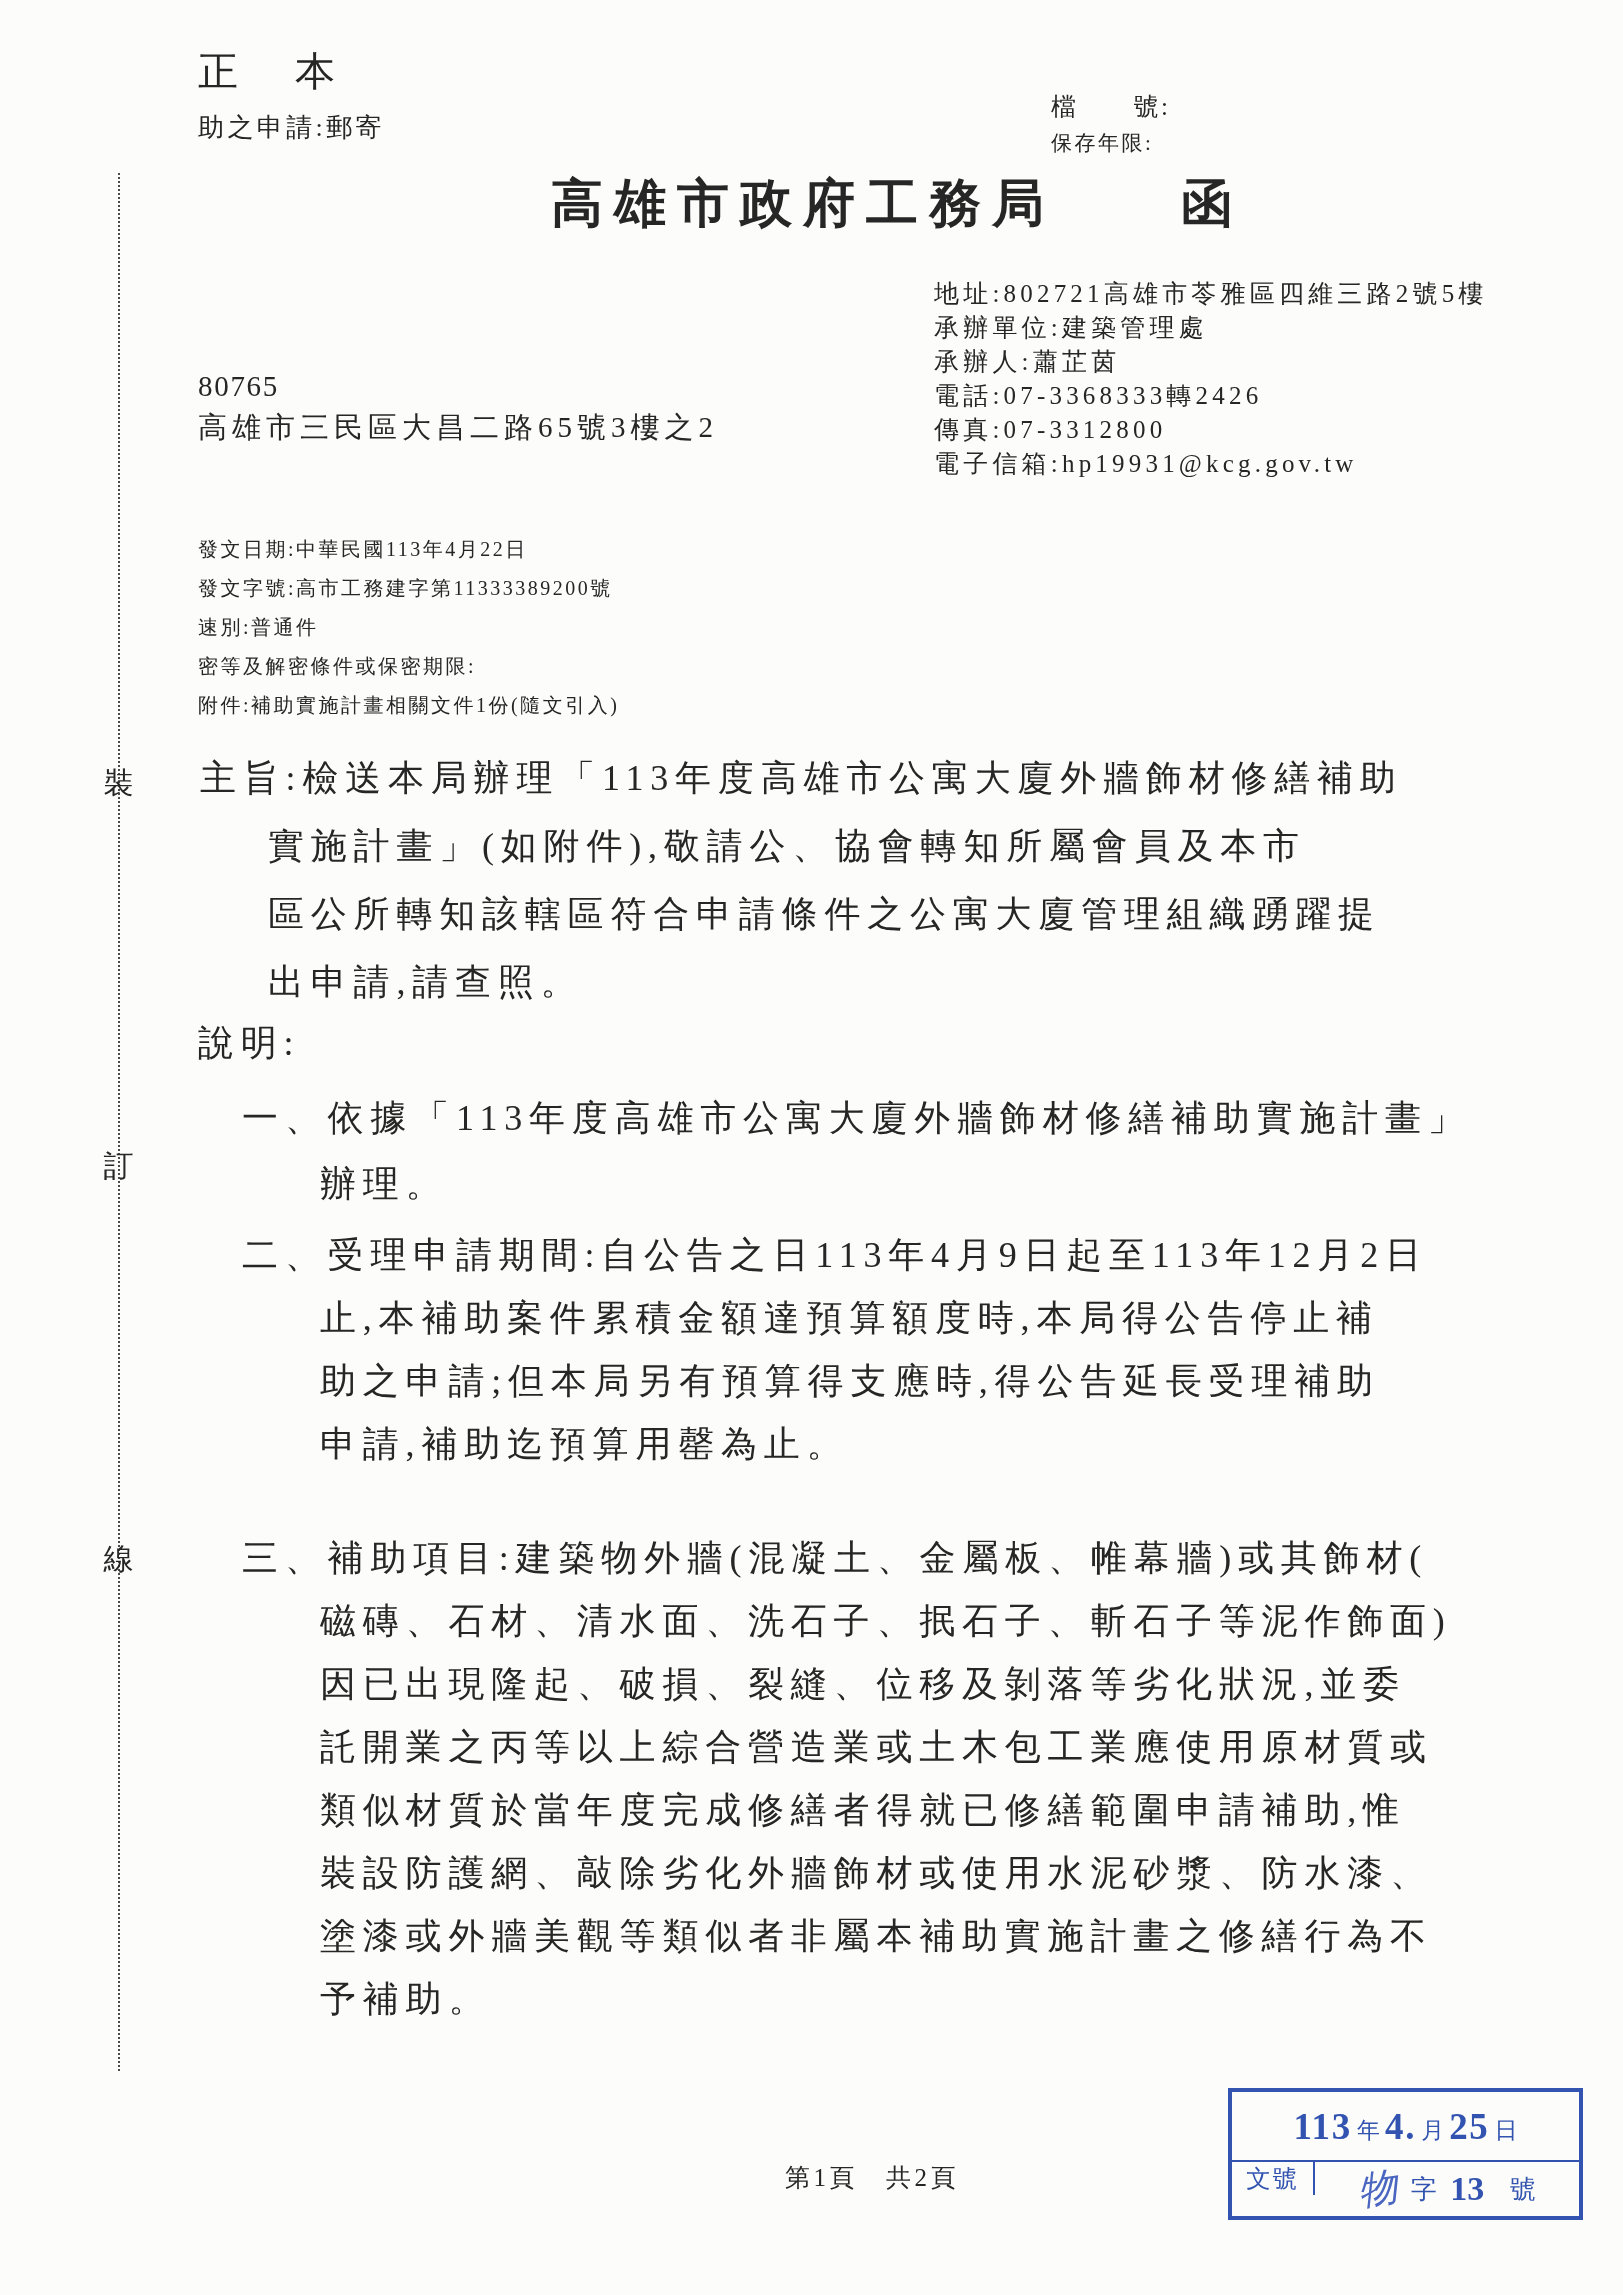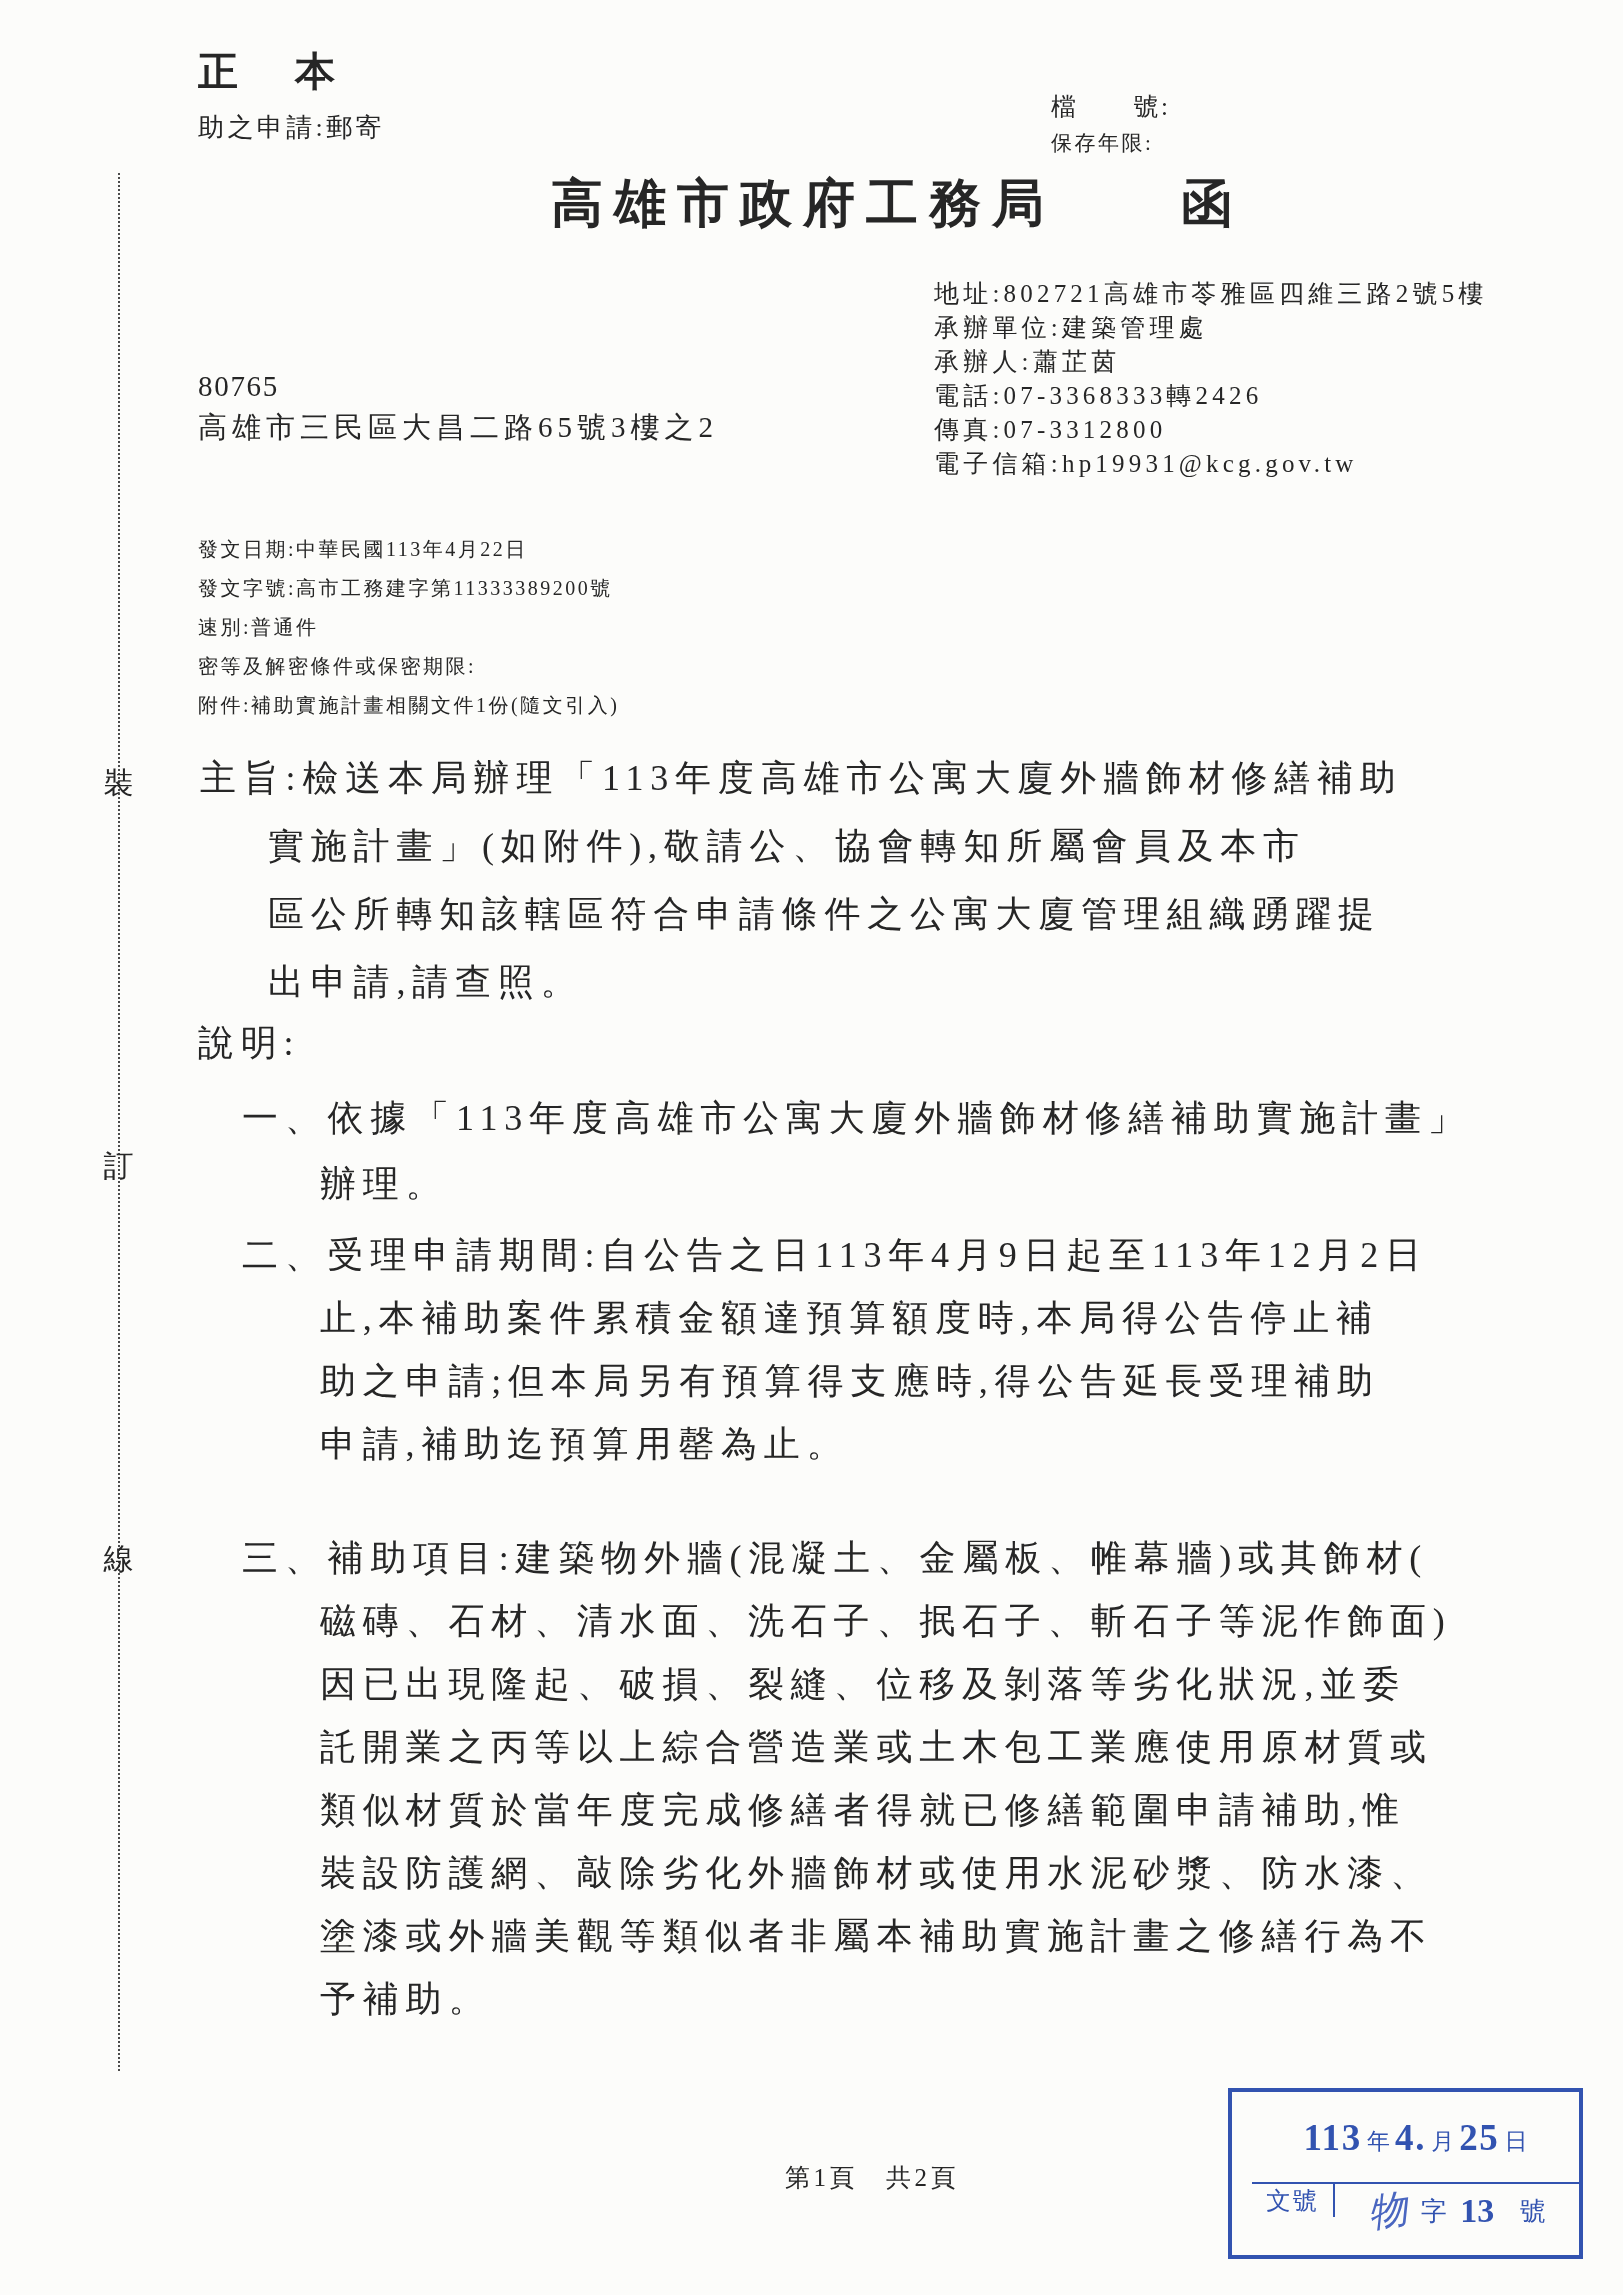--- a/index.html
+++ b/index.html
@@ -7,21 +7,21 @@
     position:relative;
     width:1623px;height:2295px;
     background:#fcfcfa;
     font-family:"Liberation Serif","DejaVu Serif",serif;
     color:#262626;
     overflow:hidden;
   }
   .abs{position:absolute;white-space:nowrap;}
 
   
-  .copy-type{left:198px;top:44px;font-size:40px;letter-spacing:8.5px;font-weight:bold;}
+  .copy-type{left:198px;top:44px;font-size:40px;letter-spacing:8.5px;font-weight:normal;}
   .send-method{left:198px;top:110px;font-size:26px;letter-spacing:3.4px;}
   .file-no{left:1051px;top:73px;font-size:25px;letter-spacing:2.5px;margin-top:17px;}
   .retention{left:1051px;top:129px;font-size:21px;letter-spacing:2.5px;}
   .doc-title{left:551px;top:169px;font-size:52px;letter-spacing:11px;font-weight:bold;}
 
   
   .sender{left:934px;top:277px;font-size:25px;line-height:34px;letter-spacing:4.2px;}
   .sender div{white-space:nowrap;}
 
   
@@ -48,23 +48,23 @@
   
   .bind-line{left:118px;top:173px;height:1898px;width:0;border-left:2.5px dotted #4a4a4a;}
   .bind-char{left:100px;width:37px;text-align:center;font-size:30px;background:transparent;}
   .bc0{top:763px;} .bc1{top:1146px;} .bc2{top:1539px;}
 
   
   .page-info{left:785px;top:2161px;font-size:25px;letter-spacing:3.4px;}
 
   
   .stamp{
-    left:1228px;top:2088px;width:355px;height:171px;
+    left:1228px;top:2088px;width:355px;height:132px;
     border:4.2px solid #3253b0;color:#3253b0;
-    box-sizing:border-box;display:flex;flex-direction:column;padding-left:20px;
+    box-sizing:border-box;display:flex;flex-direction:column;
   }
   .stamp-date{
     flex:1 1 56%;display:flex;align-items:center;justify-content:center;
     border-bottom:2.5px solid #3253b0;gap:5px;
   }
   .st-num{font-size:37px;font-weight:bold;letter-spacing:1.7px;}
   .st-unit{font-size:23px;padding-top:8.5px;}
   .stamp-bottom{flex:1 1 44%;display:flex;align-items:flex-start;}
   .stamp-doclabel{
     width:81px;border-right:2.5px solid #3253b0;

